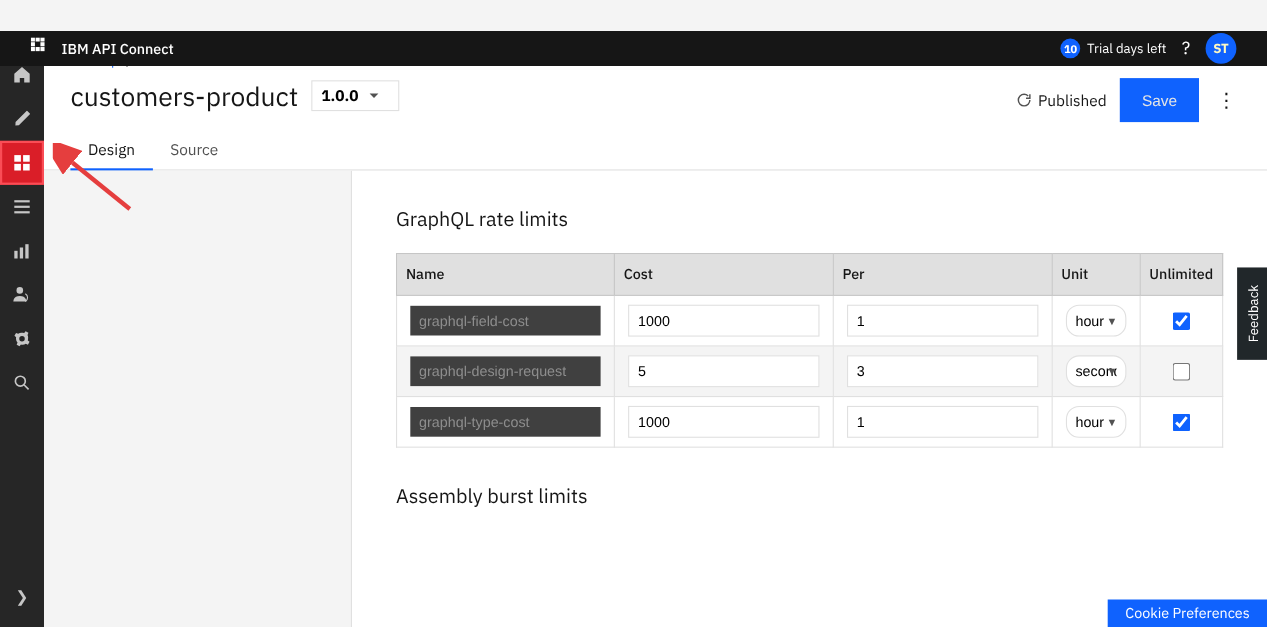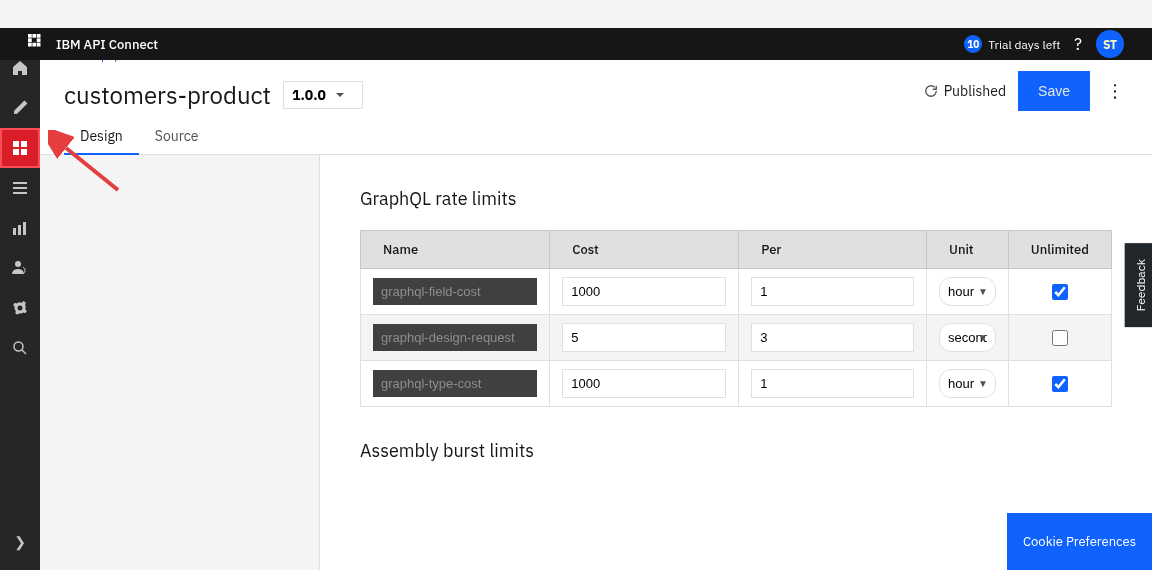--- a/index.html
+++ b/index.html
@@ -103,21 +103,21 @@
       padding: 0 24px;
     }
     .breadcrumb-row {
       padding: 8px 0 4px;
       font-size: 12px;
       color: #0f62fe;
     }
     .breadcrumb-row span { color: #525252; margin-left: 4px; }
     .title-row {
       display: flex;
-      align-items: flex-end;
+      align-items: flex-start;
       justify-content: space-between;
       padding: 4px 0 8px;
     }
     .title-left { display: flex; align-items: center; gap: 12px; }
     .page-title { font-size: 24px; font-weight: 400; color: #161616; }
     .version-select {
       display: flex; align-items: center;
       border: 1px solid #e0e0e0;
       border-radius: 0;
       padding: 4px 8px;
@@ -198,21 +198,21 @@
 
     
     .rate-table {
       width: 100%;
       border-collapse: collapse;
       background: #fff;
       margin-bottom: 32px;
     }
     .rate-table th {
       background: #e0e0e0;
-      padding: 10px 22px;
+      padding: 10px 8px;
       text-align: left;
       font-size: 13px;
       font-weight: 500;
       color: #161616;
       border: 1px solid #c6c6c6;
     }
     .rate-table td {
       padding: 8px 12px;
       border: 1px solid #e0e0e0;
       background: #fff;
@@ -269,21 +269,21 @@
       margin-top: 8px;
     }
 
     
     .cookie-pref {
       position: fixed;
       bottom: 0;
       right: 0;
       background: #0f62fe;
       color: #fff;
-      padding: 20px 16px;
+      padding: 4px 16px;
       font-size: 13px;
       cursor: pointer;
       z-index: 200;
     }
 
   </style>
 </head>
 <body>
 
 <div class="topbar">

